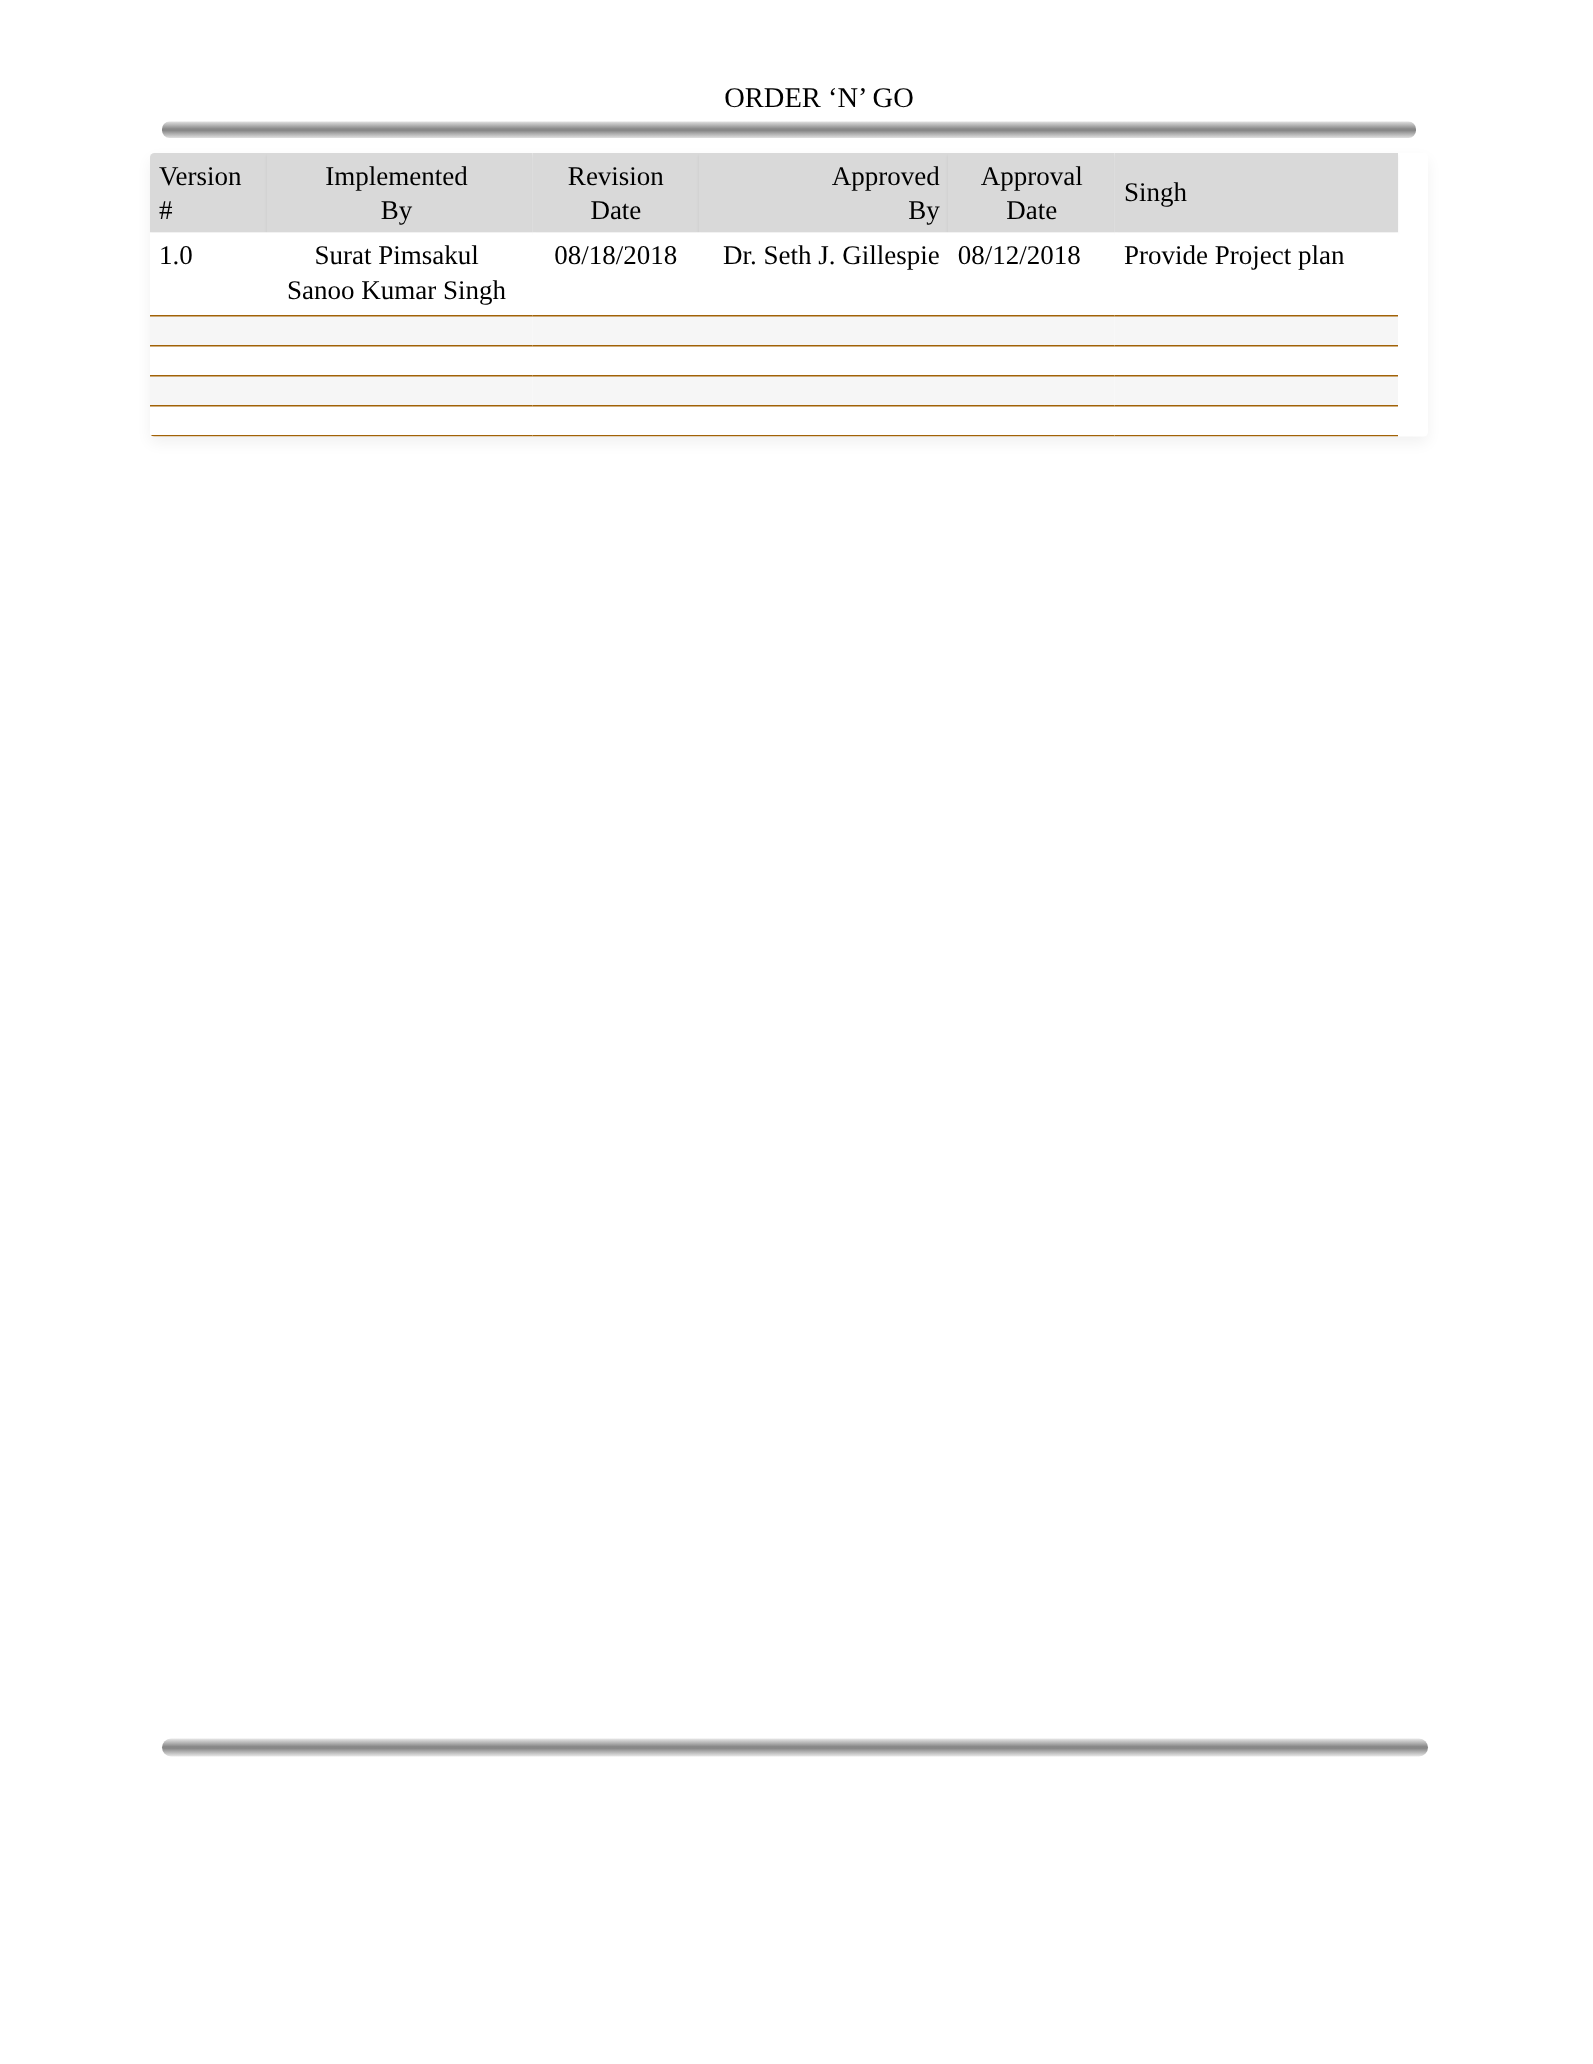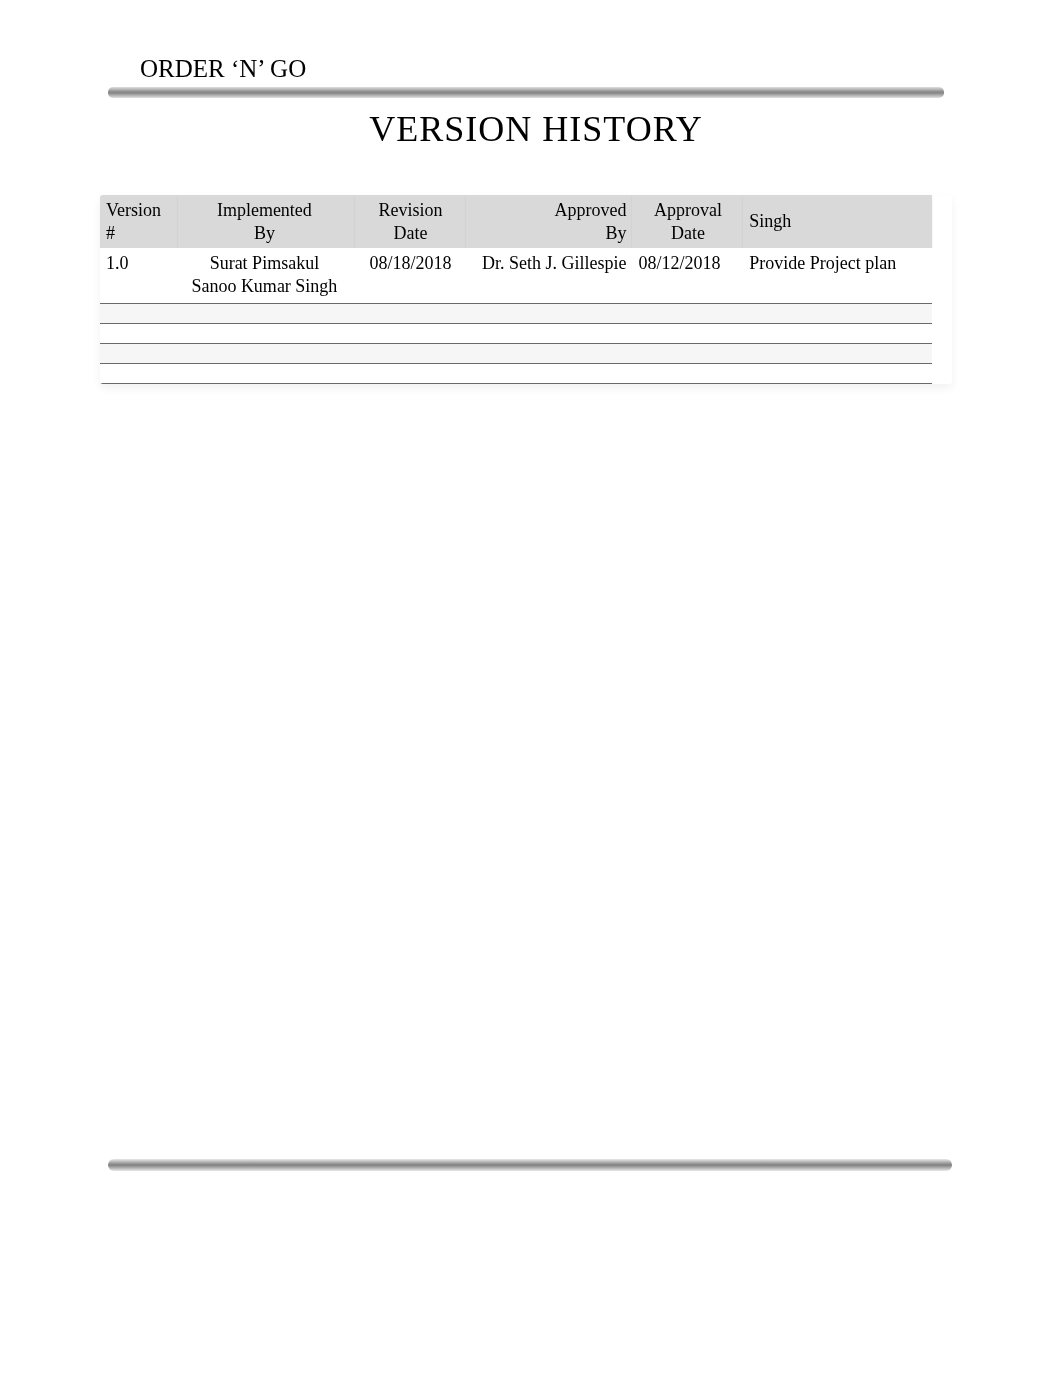--- a/index.html
+++ b/index.html
@@ -11,21 +11,22 @@
       font-family: "Times New Roman", Times, serif;
       background: #ffffff;
       width: 1062px;
       height: 1376px;
       position: relative;
     }
     .page {
       padding: 55px 110px 0 100px;
     }
     .header-title {
-      font-size: 25px;
+      text-align: center;
+      font-size: 19px;
       color: #000;
       margin-bottom: 4px;
       padding-left: 40px;
     }
     .divider-top {
       height: 11px;
       background: linear-gradient(to bottom, #e0e0e0 0%, #888 45%, #888 55%, #e0e0e0 100%);
       border-radius: 5px;
       margin: 0 8px 10px 8px;
     }
@@ -98,21 +99,20 @@
       border-radius: 6px;
     }
     .impl-line { display: block; }
   </style>
 </head>
 <body>
 
 <div class="page">
   <div class="header-title">ORDER ‘N’ GO</div>
   <div class="divider-top"></div>
-  <h1 class="main-title">VERSION HISTORY</h1>
 
   <div class="table-wrap table-shadow">
     <table>
       <thead>
         <tr>
           <th class="col-version">
             <span class="th-line">Version</span>
             <span class="th-line">#</span>
           </th>
           <th class="col-impl">

